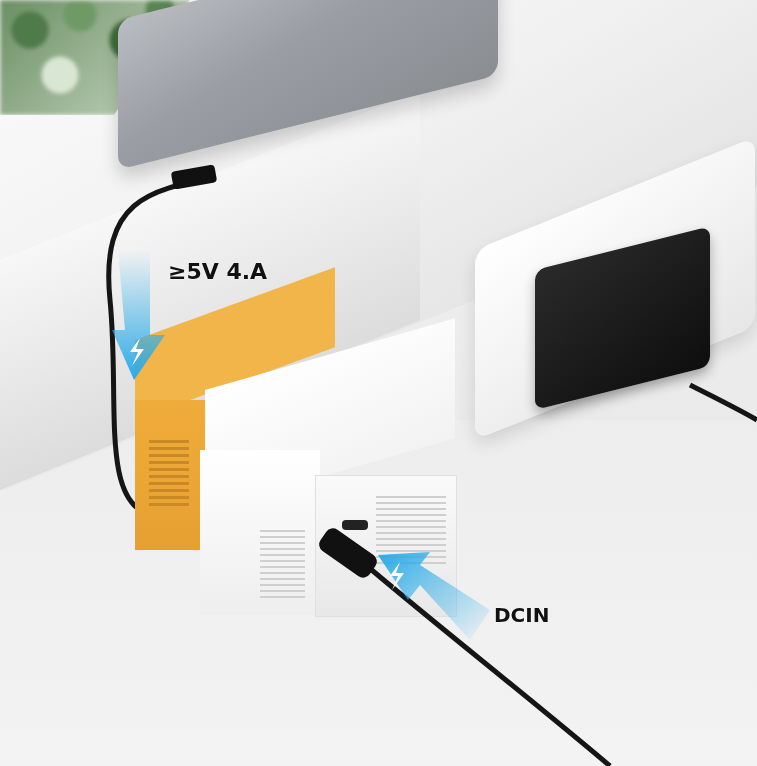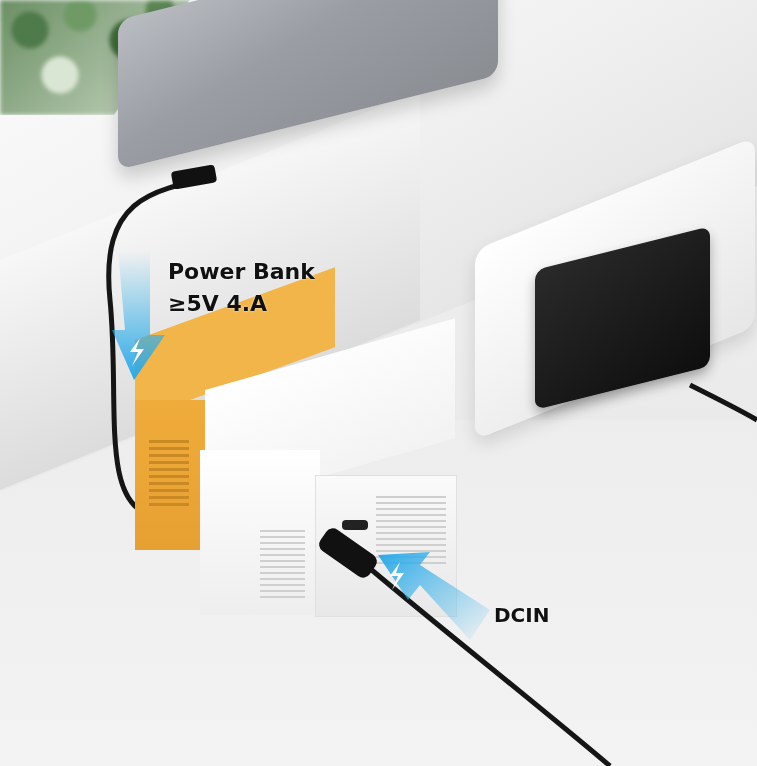--- a/index.html
+++ b/index.html
@@ -126,17 +126,16 @@
     </defs>
     <polygon points="118,250 150,250 150,335 165,335 134,380 112,330 125,330" fill="url(#ga)"></polygon>
     <path d="M140,338 l-10,14 h8 l-6,14 l12,-17 h-8 z" fill="#fff"></path>
   </svg>
   <svg class="arrow" width="757" height="766" style="left:0;top:0;">
     <polygon points="490,610 470,640 420,585 408,600 378,555 430,552 420,565" fill="url(#gb)"></polygon>
     <path d="M400,562 l-10,14 h8 l-6,14 l12,-17 h-8 z" fill="#fff"></path>
   </svg>
 
   <div class="label label-pb">
-    <div>Power Bank</div>
     <div>≥5V 4.A</div>
   </div>
   <div class="label label-dc">DCIN</div>
 </div>
 
 </body></html>

